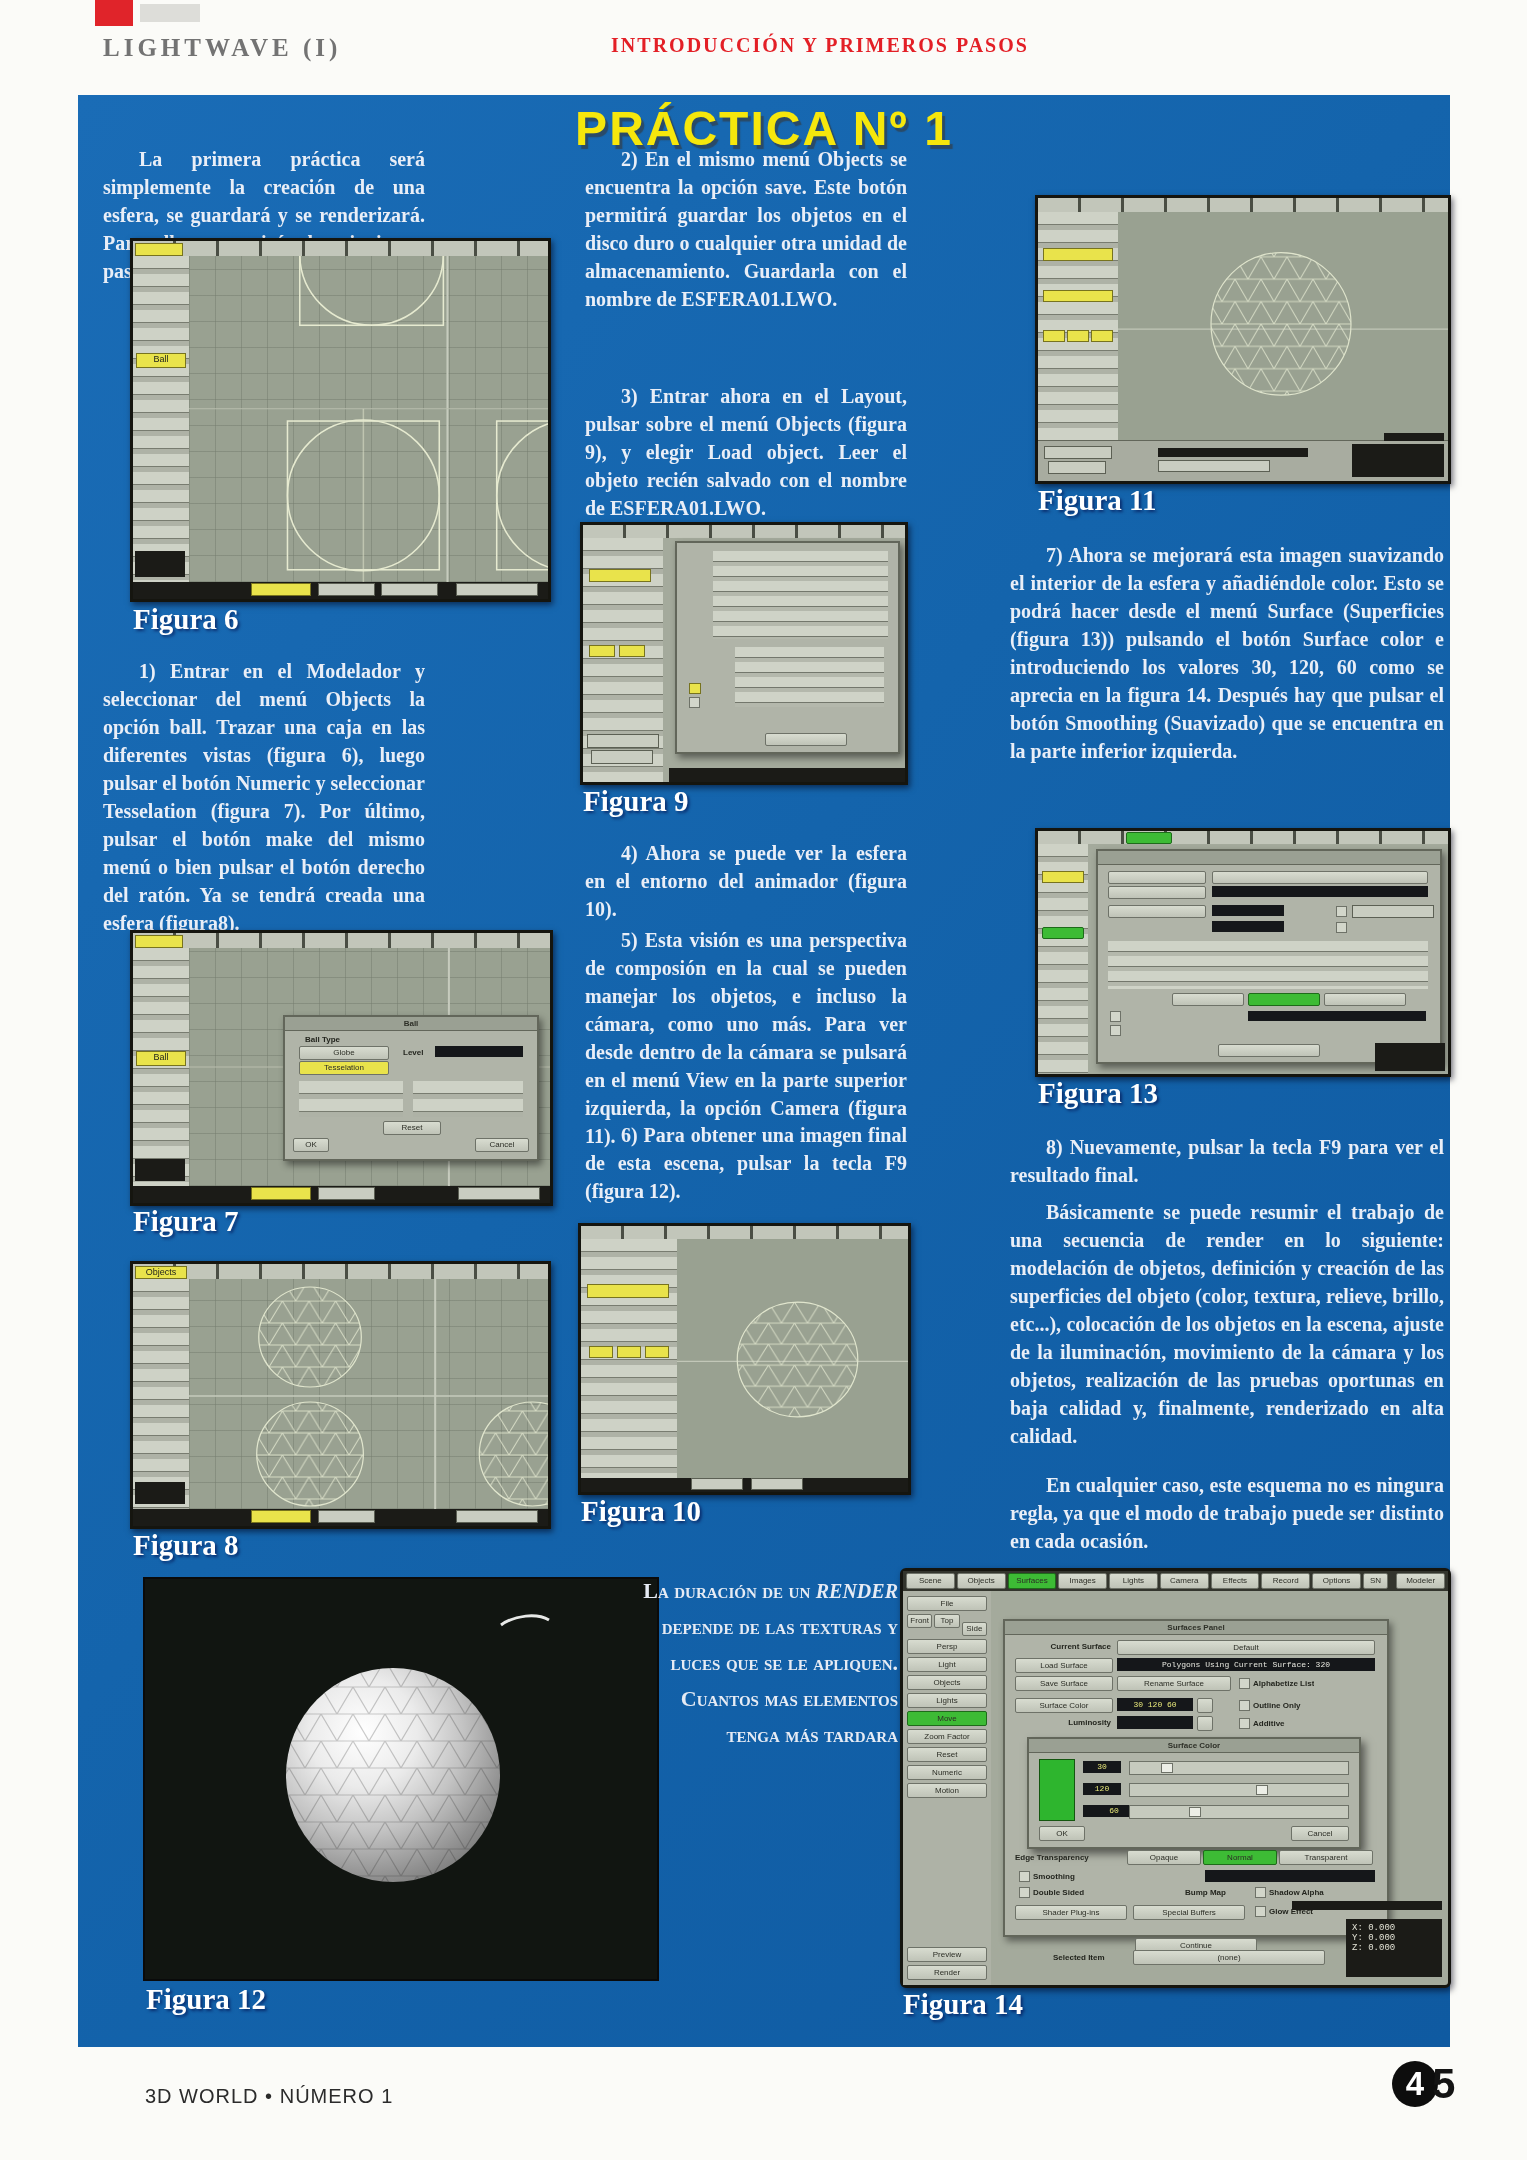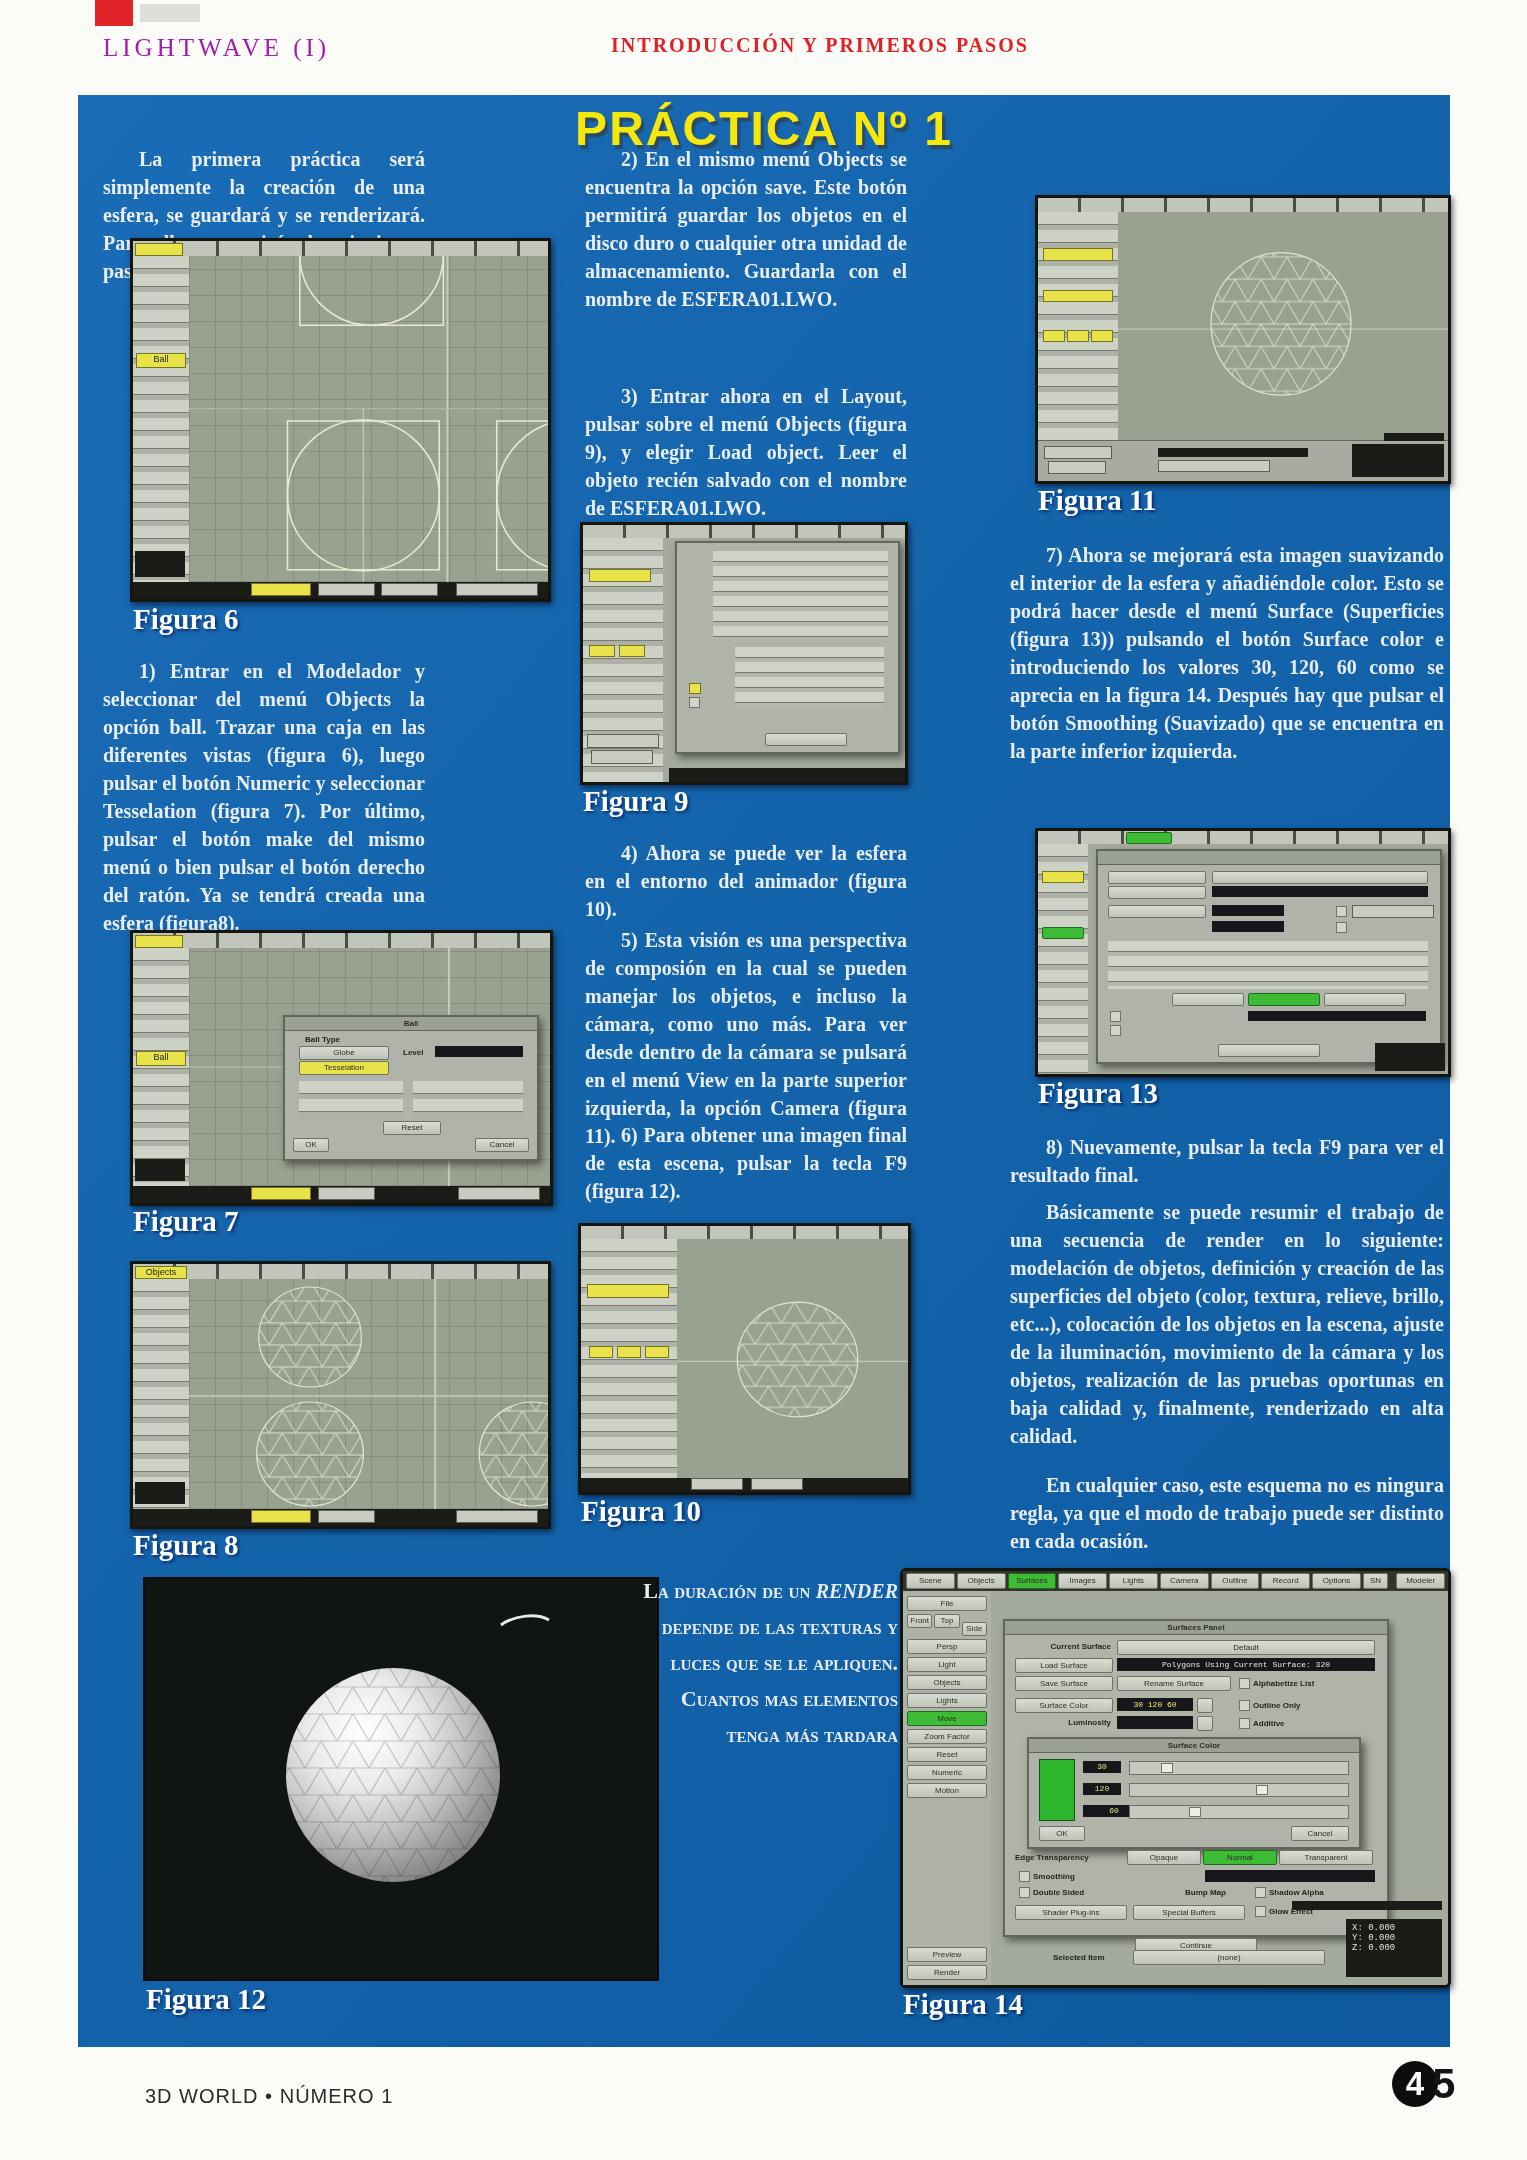--- a/index.html
+++ b/index.html
@@ -1,19 +1,19 @@
 <!DOCTYPE html>
 <html><head>
 <meta charset="utf-8">
 <style>
   html,body{margin:0;padding:0;background:#8a8a8a;}
   .page{position:relative;width:1527px;height:2160px;background:#fbfbf8;font-family:"Liberation Serif",serif;overflow:hidden;}
   .abs{position:absolute;}
   
-  .hdr-left{left:103px;top:34px;font-size:25px;font-weight:normal;letter-spacing:4px;color:#a21caf;}
+  .hdr-left{left:103px;top:34px;font-size:25px;font-weight:bold;letter-spacing:4px;color:#737373;}
   .hdr-right{left:600px;top:34px;width:440px;text-align:center;font-size:20px;font-weight:bold;letter-spacing:2px;color:#e31f26;}
   .corner-red{left:95px;top:0;width:38px;height:26px;background:#e0242a;}
   .corner-smudge{left:140px;top:4px;width:60px;height:18px;background:#c9c9c4;opacity:.6;}
   .footer-left{left:145px;top:2085px;font-family:"Liberation Sans",sans-serif;font-size:20px;color:#2b2b2b;letter-spacing:1px;}
   .pagenum{left:1392px;top:2060px;display:flex;align-items:center;font-family:"Liberation Sans",sans-serif;}
   .pagenum .pn-circle{display:inline-block;width:46px;height:46px;border-radius:50%;background:#0d0d0d;color:#fff;text-align:center;line-height:46px;font-weight:bold;font-size:33px;}
   .pagenum .pn-after{font-weight:bold;font-size:42px;color:#141414;margin-left:-6px;}
   
   .blue{left:78px;top:95px;width:1372px;height:1952px;background:linear-gradient(130deg,#1a6cb6 0%,#1464ac 45%,#0f5aa1 100%);}
   .ptitle{left:0;right:0;top:6px;text-align:center;font-family:"Liberation Sans",sans-serif;font-weight:bold;font-size:48px;letter-spacing:2px;color:#f6e70c;text-shadow:3px 4px 1px rgba(55,55,55,.6);}
@@ -287,21 +287,21 @@
 
     <div class="abs fig" style="left:822px;top:1473px;width:545px;height:414px;border-radius:6px;">
 
       <div style="position:absolute;left:0;top:0;right:0;height:20px;background:#33352d;display:flex;gap:2px;padding:2px 3px;box-sizing:border-box;">
         <div class="gbtn" style="position:static;flex:1;line-height:14px;">Scene</div>
         <div class="gbtn" style="position:static;flex:1;line-height:14px;">Objects</div>
         <div class="gbtn green" style="position:static;flex:1;line-height:14px;">Surfaces</div>
         <div class="gbtn" style="position:static;flex:1;line-height:14px;">Images</div>
         <div class="gbtn" style="position:static;flex:1;line-height:14px;">Lights</div>
         <div class="gbtn" style="position:static;flex:1;line-height:14px;">Camera</div>
-        <div class="gbtn" style="position:static;flex:1;line-height:14px;">Outline</div>
+        <div class="gbtn" style="position:static;flex:1;line-height:14px;">Effects</div>
         <div class="gbtn" style="position:static;flex:1;line-height:14px;">Record</div>
         <div class="gbtn" style="position:static;flex:1;line-height:14px;">Options</div>
         <div class="gbtn" style="position:static;flex:0.5;line-height:14px;">SN</div>
         <div class="gbtn" style="position:static;flex:1;margin-left:6px;line-height:14px;">Modeler</div>
       </div>
 
       <div style="position:absolute;left:0;top:20px;width:88px;bottom:0;background:#aeb2a6;display:flex;flex-direction:column;gap:3px;padding:5px 4px;box-sizing:border-box;">
         <div class="gbtn" style="position:static;height:13px;line-height:13px;">File</div>
         <div style="display:flex;gap:2px;">
           <div class="gbtn" style="position:static;flex:1;height:12px;line-height:12px;">Front</div>

